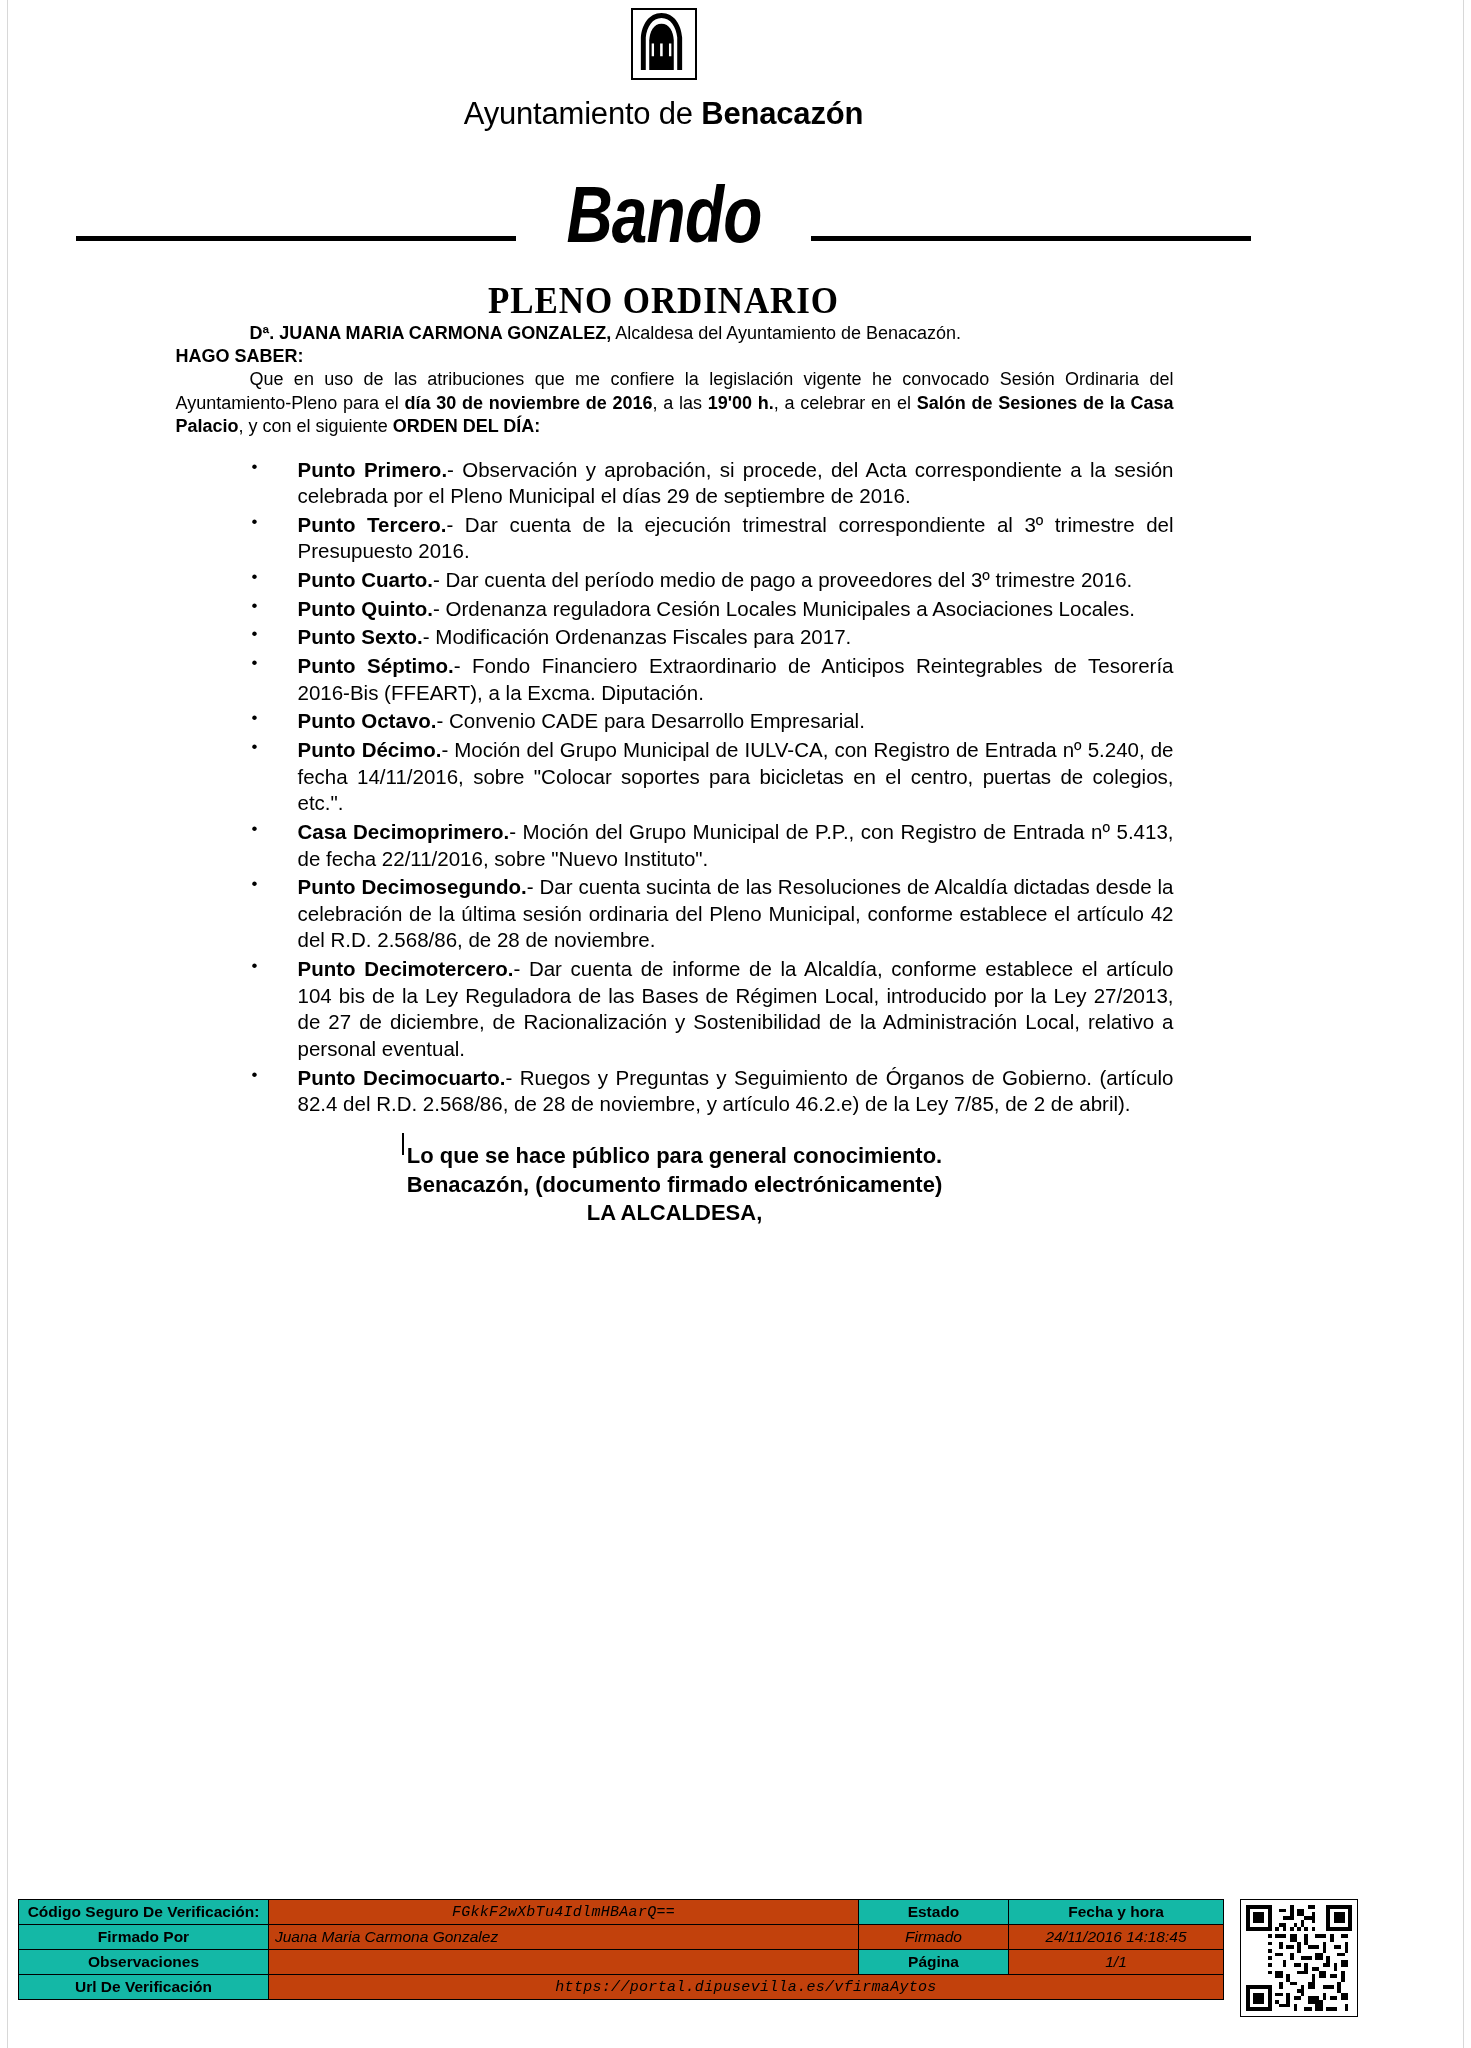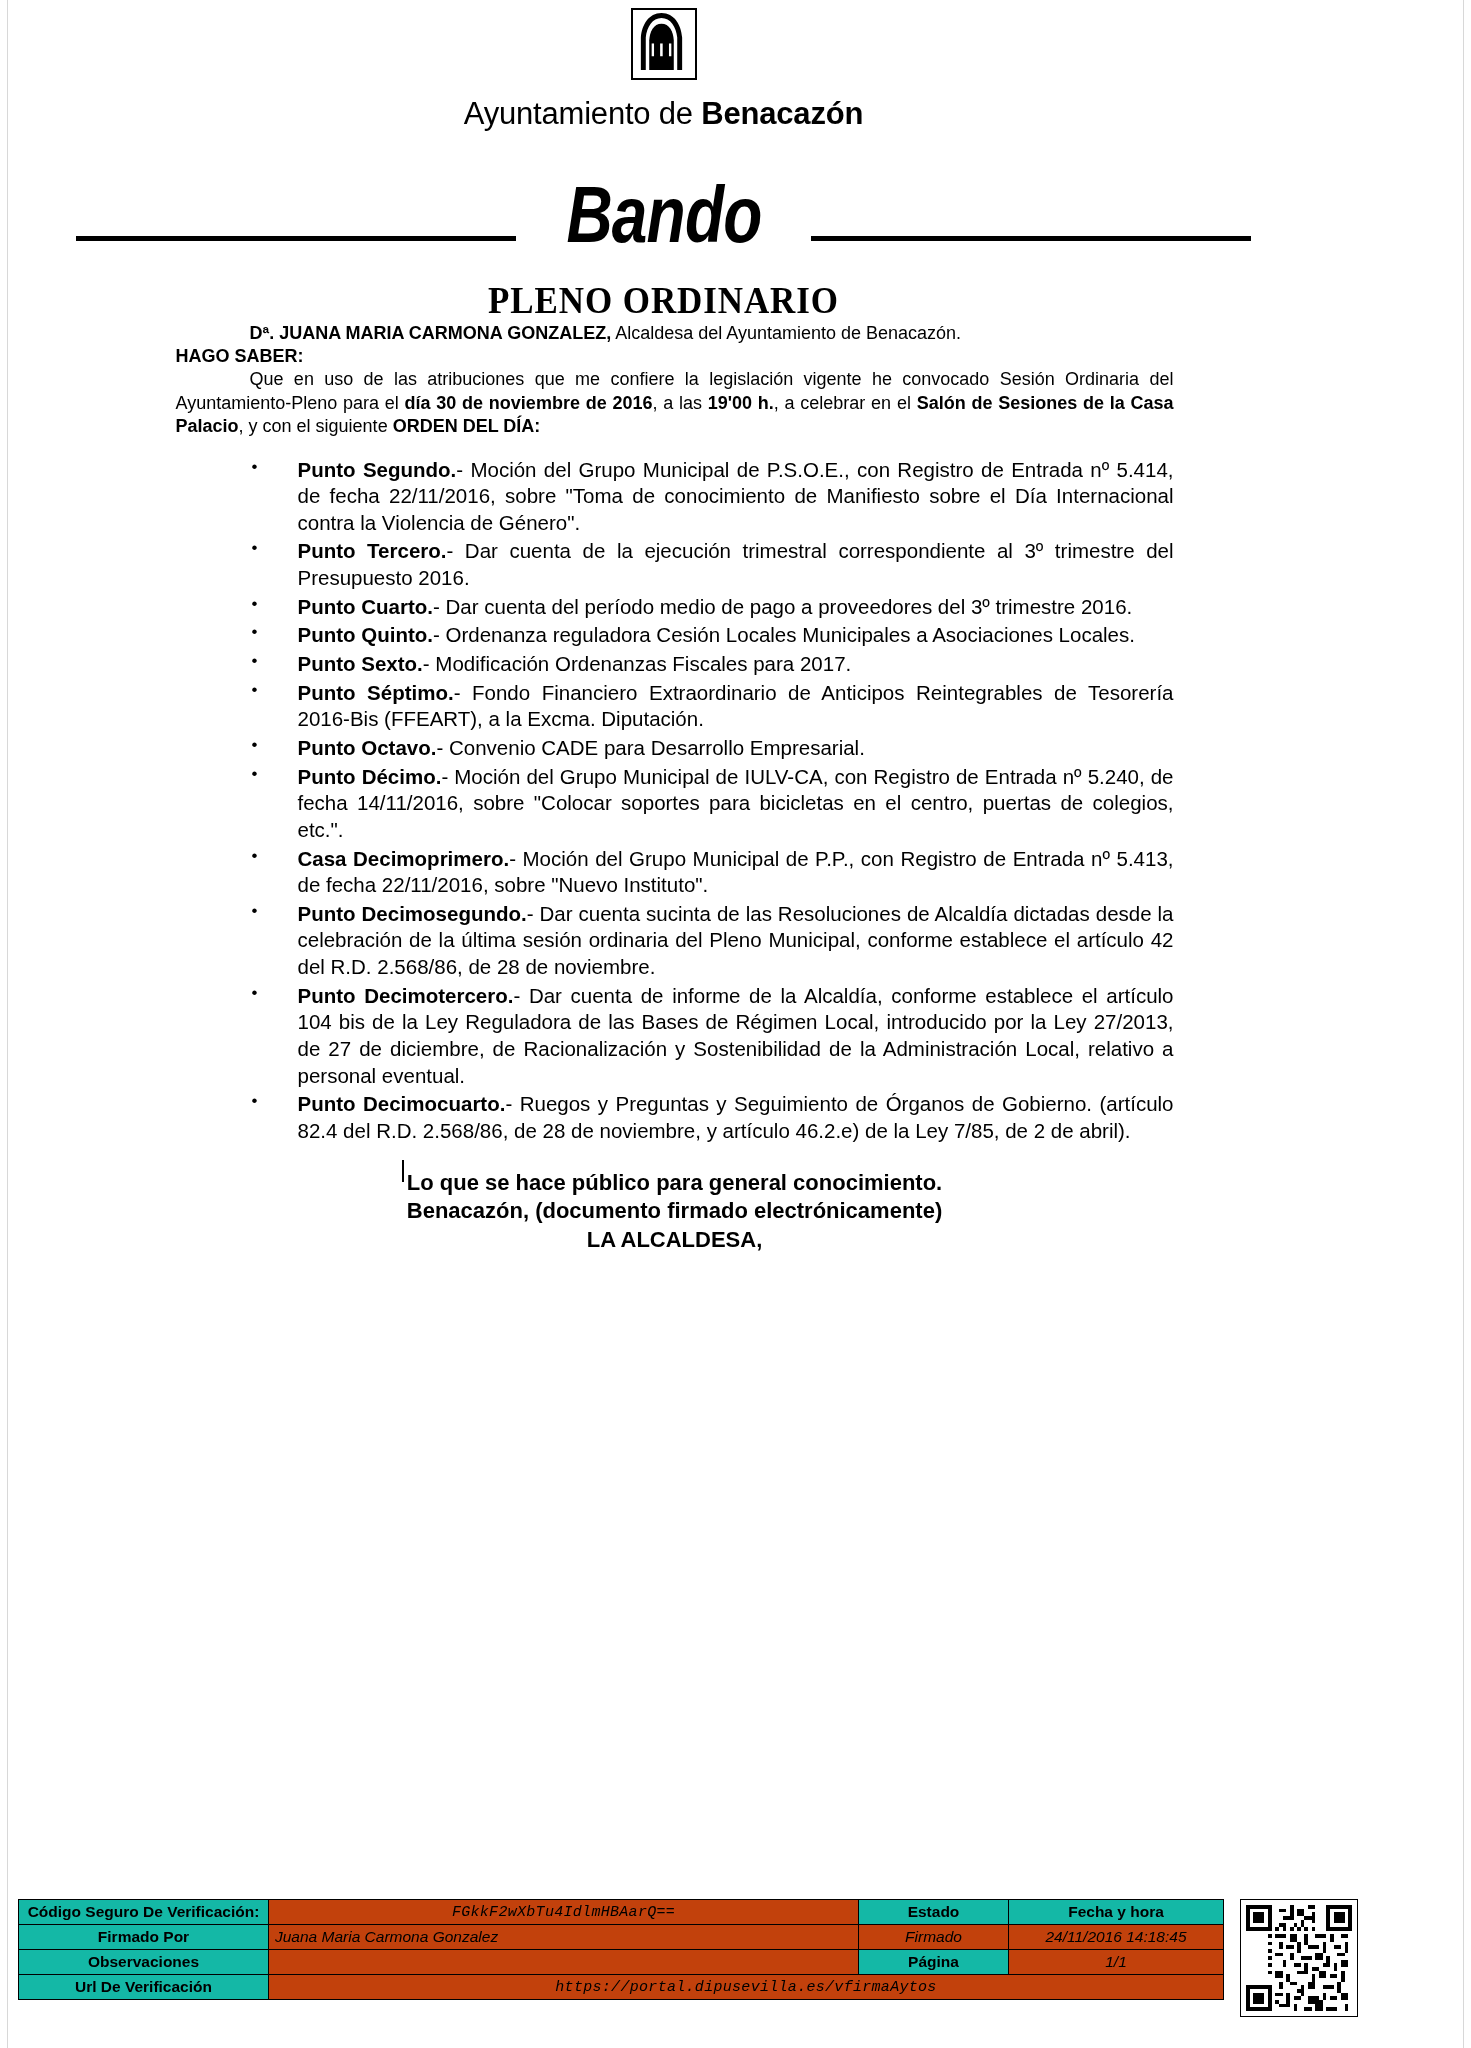--- a/index.html
+++ b/index.html
@@ -253,21 +253,21 @@
 
   <div class="body-col">
 
     <p class="para p-intro"><span class="b">Dª. JUANA MARIA CARMONA GONZALEZ,</span><span> Alcaldesa del Ayuntamiento de Benacazón.</span></p>
 
     <p class="para hago">HAGO SABER:</p>
 
     <p class="para p-conv"><span>Que en uso de las atribuciones que me confiere la legislación vigente he convocado Sesión Ordinaria del Ayuntamiento-Pleno para el </span><span class="b">día 30 de noviembre de 2016</span><span>, a las </span><span class="b">19'00 h.</span><span>, a celebrar en el </span><span class="b">Salón de Sesiones de la Casa Palacio</span><span>, y con el siguiente </span><span class="b">ORDEN DEL DÍA:</span></p>
 
     <ul class="agenda" id="agenda-list">
-        <li><span class="b">Punto Segundo.</span><span>- Moción del Grupo Municipal de P.S.O.E., con Registro de Entrada nº 5.414, de fecha 22/11/2016, sobre "Toma de conocimiento de Manifiesto sobre el Día Internacional contra la Violencia de Género".</span></li>
+        <li><span class="b">Punto Primero.</span><span>- Observación y aprobación, si procede, del Acta correspondiente a la sesión celebrada por el Pleno Municipal el días 29 de septiembre de 2016.</span></li>
         <li><span class="b">Punto Tercero.</span><span>- Dar cuenta de la ejecución trimestral correspondiente al 3º trimestre del Presupuesto 2016.</span></li>
         <li><span class="b">Punto Cuarto.</span><span>- Dar cuenta del período medio de pago a proveedores del 3º trimestre 2016.</span></li>
         <li><span class="b">Punto Quinto.</span><span>- Ordenanza reguladora Cesión Locales Municipales a Asociaciones Locales.</span></li>
         <li><span class="b">Punto Sexto.</span><span>- Modificación Ordenanzas Fiscales para 2017.</span></li>
         <li><span class="b">Punto Séptimo.</span><span>- Fondo Financiero Extraordinario de Anticipos Reintegrables de Tesorería 2016-Bis (FFEART), a la Excma. Diputación.</span></li>
         <li><span class="b">Punto Octavo.</span><span>- Convenio CADE para Desarrollo Empresarial.</span></li>
         <li><span class="b">Punto Décimo.</span><span>- Moción del Grupo Municipal de IULV-CA, con Registro de Entrada nº 5.240, de fecha 14/11/2016, sobre "Colocar soportes para bicicletas en el centro, puertas de colegios, etc.".</span></li>
         <li><span class="b">Casa Decimoprimero.</span><span>- Moción del Grupo Municipal de P.P., con Registro de Entrada nº 5.413, de fecha 22/11/2016, sobre "Nuevo Instituto".</span></li>
         <li><span class="b">Punto Decimosegundo.</span><span>- Dar cuenta sucinta de las Resoluciones de Alcaldía dictadas desde la celebración de la última sesión ordinaria del Pleno Municipal, conforme establece el artículo 42 del R.D. 2.568/86, de 28 de noviembre.</span></li>
         <li><span class="b">Punto Decimotercero.</span><span>- Dar cuenta de informe de la Alcaldía, conforme establece el artículo 104 bis de la Ley Reguladora de las Bases de Régimen Local, introducido por la Ley 27/2013, de 27 de diciembre, de Racionalización y Sostenibilidad de la Administración Local, relativo a personal eventual.</span></li>

